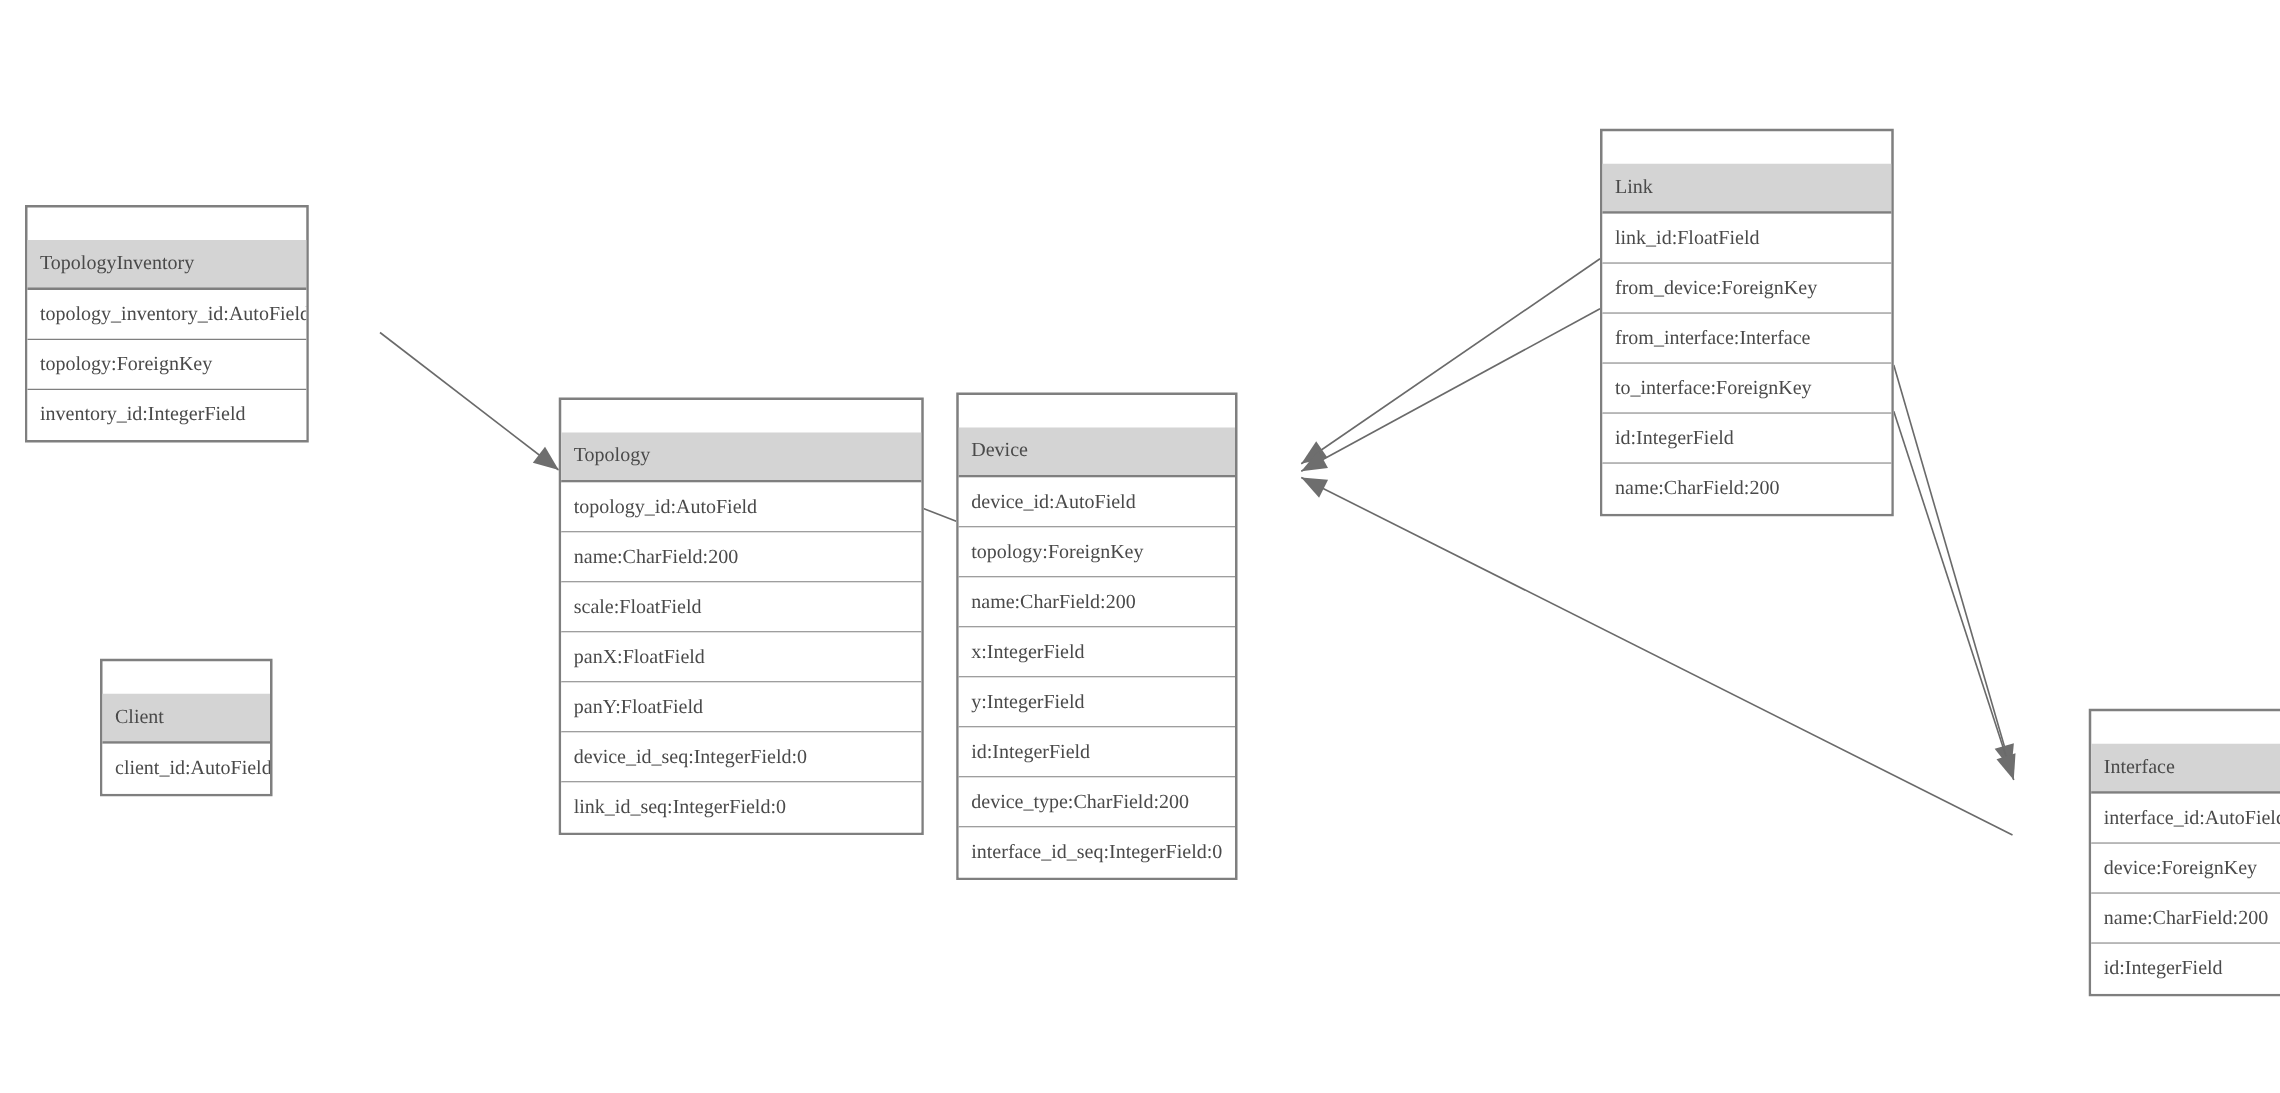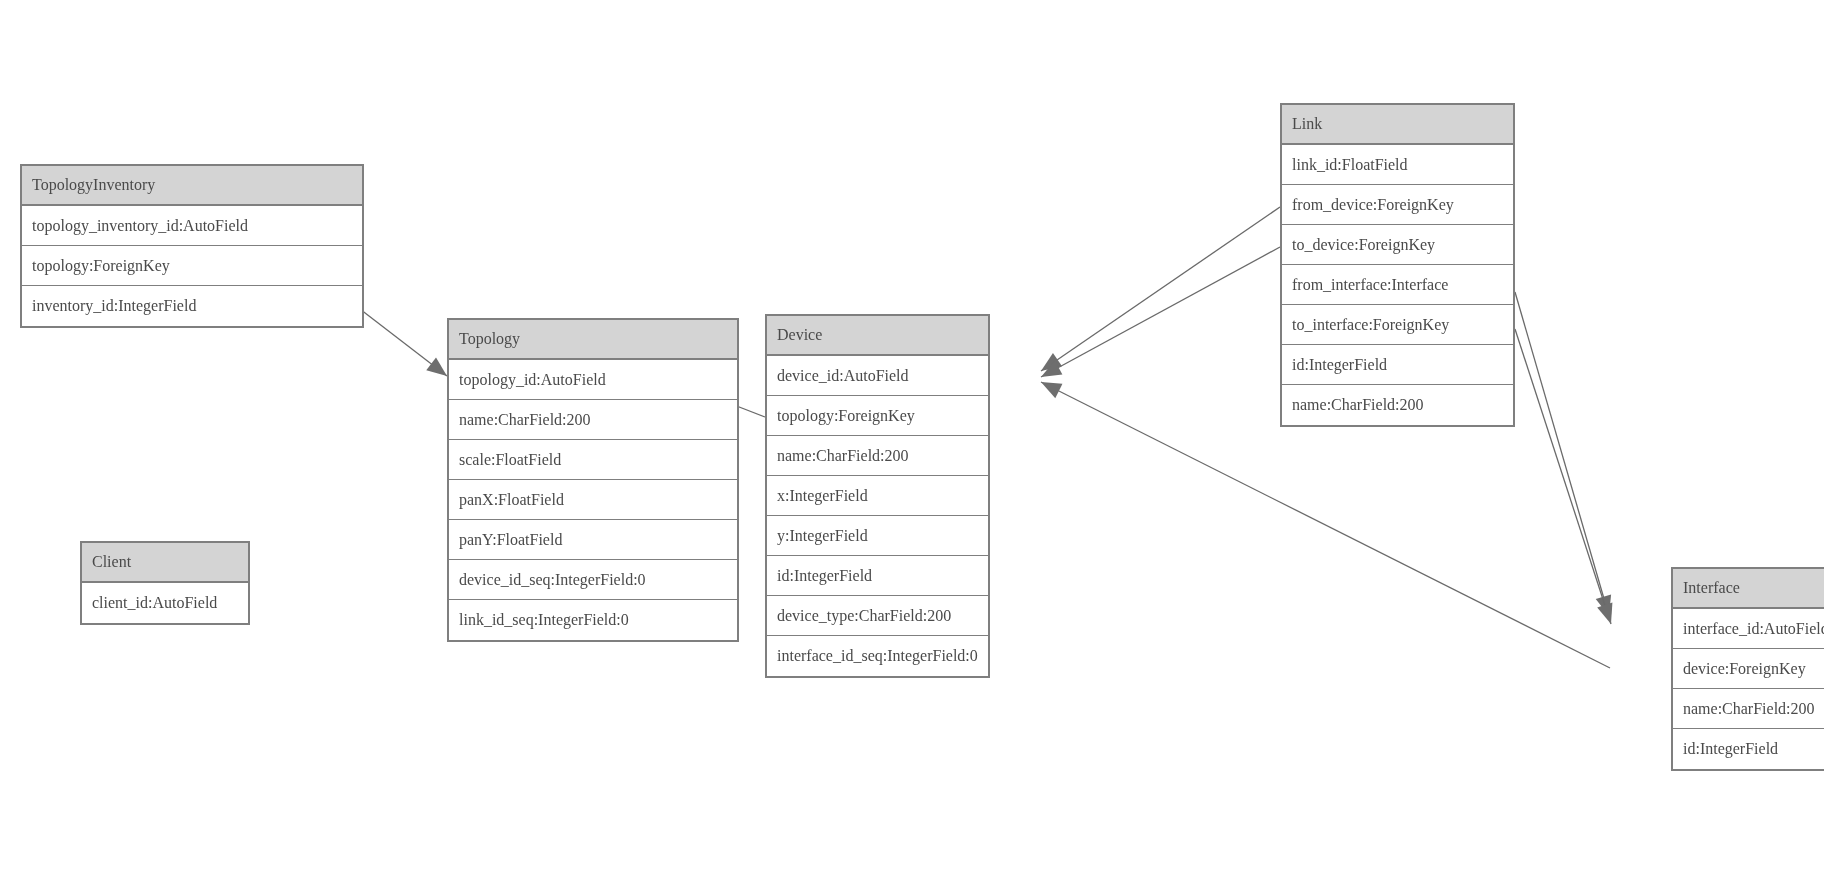--- a/index.html
+++ b/index.html
@@ -32,20 +32,21 @@
   }
   .table-header {
     box-sizing: border-box;
     height: 40px;
     line-height: 38px;
     padding-left: 10px;
     background: #d4d4d4;
     border-bottom: 2px solid #7f7f7f;
     white-space: nowrap;
     overflow: hidden;
+    margin-top: 26px;
   }
   .table-rows .row {
     box-sizing: border-box;
     height: 40px;
     line-height: 39px;
     padding-left: 10px;
     border-bottom: 1px solid #7f7f7f;
     white-space: nowrap;
     overflow: hidden;
     background: #ffffff;
@@ -73,21 +74,21 @@
 
     <line x1="1280" y1="247" x2="1041" y2="377" marker-end="url(#arrow)"></line>
 
     <line x1="1515" y1="292" x2="1609" y2="616" marker-end="url(#arrow)"></line>
 
     <line x1="1515" y1="329" x2="1611" y2="624" marker-end="url(#arrow)"></line>
 
     <line x1="1610" y1="668" x2="1041" y2="382" marker-end="url(#arrow)"></line>
   </svg>
 
-  <div class="table-node" style="left:20px; top:164px; width:344px;">
+  <div class="table-node" style="left:20px; top:164px; width:227px;">
     <div class="table-header">TopologyInventory</div>
     <div class="table-rows">
         <div class="row">topology_inventory_id:AutoField</div>
         <div class="row">topology:ForeignKey</div>
         <div class="row">inventory_id:IntegerField</div>
       </div>
   </div>
 
   <div class="table-node" style="left:447px; top:318px; width:292px;">
     <div class="table-header">Topology</div>
@@ -95,21 +96,21 @@
         <div class="row">topology_id:AutoField</div>
         <div class="row">name:CharField:200</div>
         <div class="row">scale:FloatField</div>
         <div class="row">panX:FloatField</div>
         <div class="row">panY:FloatField</div>
         <div class="row">device_id_seq:IntegerField:0</div>
         <div class="row">link_id_seq:IntegerField:0</div>
       </div>
   </div>
 
-  <div class="table-node" style="left:80px; top:541px; width:170px;">
+  <div class="table-node" style="left:80px; top:527px; width:138px;">
     <div class="table-header">Client</div>
     <div class="table-rows">
         <div class="row">client_id:AutoField</div>
       </div>
   </div>
 
   <div class="table-node" style="left:765px; top:314px; width:225px;">
     <div class="table-header">Device</div>
     <div class="table-rows">
         <div class="row">device_id:AutoField</div>
@@ -121,21 +122,20 @@
         <div class="row">device_type:CharField:200</div>
         <div class="row">interface_id_seq:IntegerField:0</div>
       </div>
   </div>
 
   <div class="table-node" style="left:1280px; top:103px; width:235px;">
     <div class="table-header">Link</div>
     <div class="table-rows">
         <div class="row">link_id:FloatField</div>
         <div class="row">from_device:ForeignKey</div>
-        <div class="row">to_device:ForeignKey</div>
         <div class="row">from_interface:Interface</div>
         <div class="row">to_interface:ForeignKey</div>
         <div class="row">id:IntegerField</div>
         <div class="row">name:CharField:200</div>
       </div>
   </div>
 
   <div class="table-node" style="left:1671px; top:567px; width:173px;">
     <div class="table-header">Interface</div>
     <div class="table-rows">

